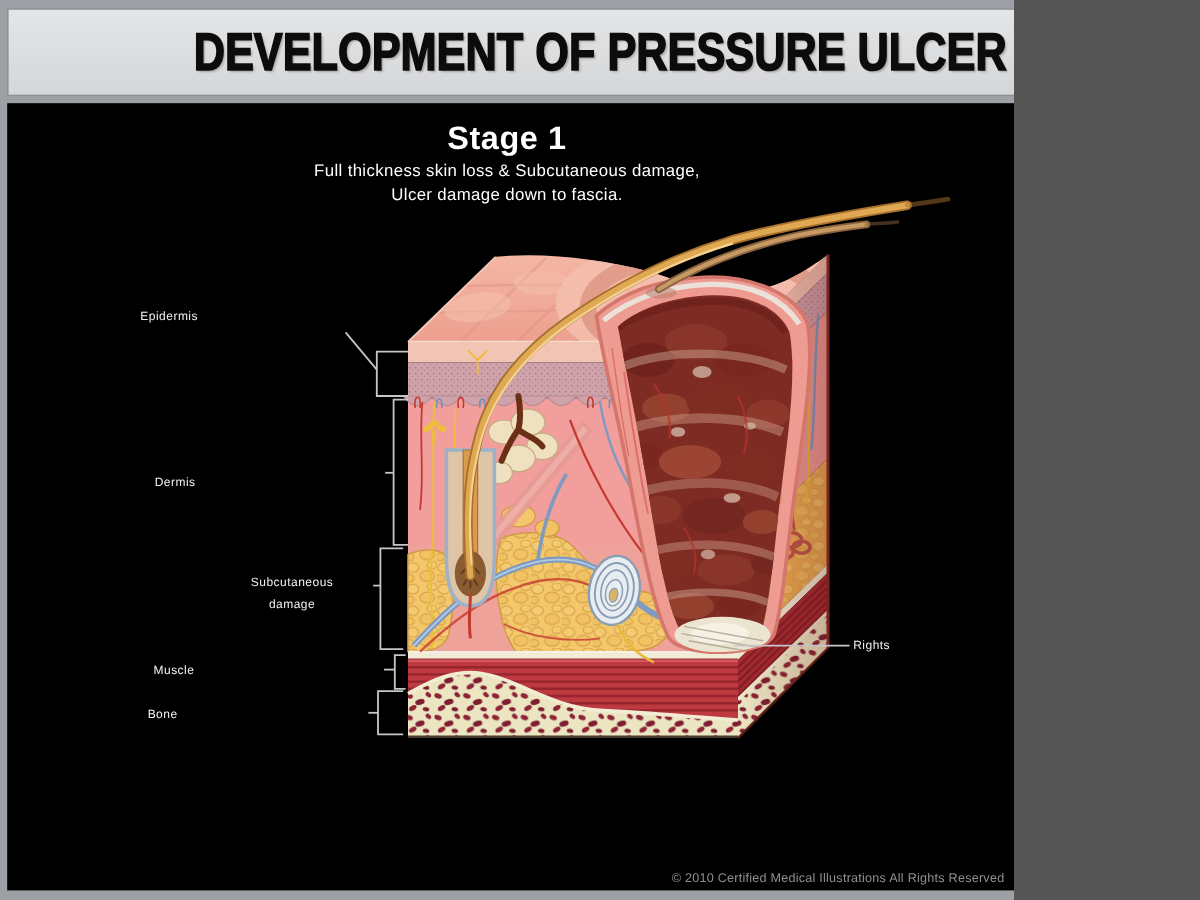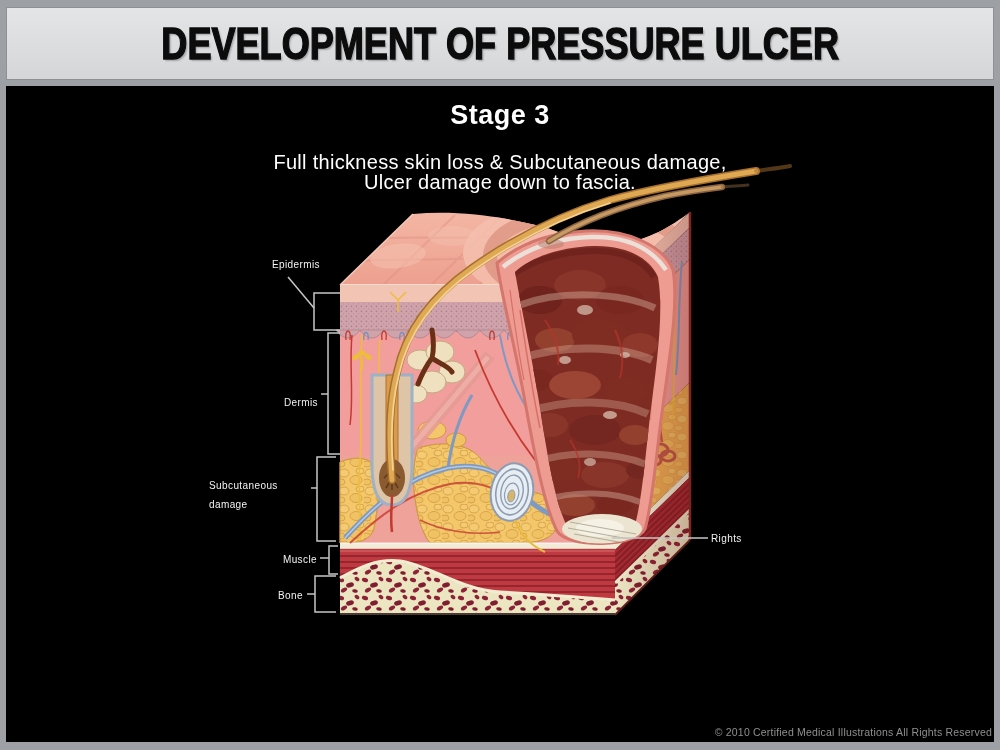--- a/index.html
+++ b/index.html
@@ -1,46 +1,46 @@
 <!DOCTYPE html>
 <html style="--frame: #9da0a4; --header_bg: #dcddde; --panel_bg: #000000; --label_text: #f2f2f2; --skin: #efa394; --epidermis_band: #d0a2aa; --dermis: #f19e9c; --fat: #f3c76a; --fascia: #f1ebd8; --muscle: #bf3940; --bone: #ebe5c2; --ulcer: #7e2b23; --hair: #dfa852; --leader_line: #c6c6c6;"><head>
 <meta charset="utf-8">
 <style>
   html,body{margin:0;padding:0;background:#555;}
-  .frame{position:relative;width:1000px;height:750px;background:var(--frame,#9da0a4);overflow:hidden;
+  .frame{position:relative;width:845px;height:750px;background:var(--frame,#9da0a4);overflow:hidden;
          font-family:"Liberation Sans",sans-serif;}
   .header{position:absolute;left:6px;top:7px;width:986px;height:71px;
           background:linear-gradient(#e4e5e7,#d5d6d8);border:1px solid #8e9094;
           display:flex;align-items:center;justify-content:center;}
   .header .title{font-weight:900;font-size:44px;color:#0c0c0c;letter-spacing:0px;
           transform:scaleX(0.82);white-space:nowrap;
           text-shadow:2px 2px 2px rgba(0,0,0,0.25);-webkit-text-stroke:1.4px #0c0c0c;}
   .panel{position:absolute;left:6px;top:86px;width:988px;height:656px;background:var(--panel_bg,#000);}
   .stage-head{position:absolute;left:0;top:100px;width:100%;text-align:center;color:#fff;}
   .stage-name{font-size:27px;font-weight:bold;letter-spacing:.5px;}
-  .stage-desc{margin-top:22px;font-size:20px;line-height:19.5px;letter-spacing:.3px;}
+  .stage-desc{margin-top:2px;font-size:14px;line-height:19.5px;letter-spacing:.3px;}
   .lbl{position:absolute;color:var(--label_text,#f2f2f2);font-size:10px;letter-spacing:.4px;
        line-height:19px;white-space:nowrap;}
   .lbl.right{text-align:right;}
   .copyright{position:absolute;right:8px;top:726px;font-size:10.5px;color:#8f8f8f;letter-spacing:.2px;}
   svg.illo{position:absolute;left:0;top:0;pointer-events:none;}
 </style>
 </head>
 <body>
 
 <div class="frame">
 
   <div class="header">
     <div class="title">DEVELOPMENT OF PRESSURE ULCER</div>
   </div>
 
   <div class="panel"></div>
 
   <div class="stage-head">
-    <div class="stage-name">Stage 3</div>
+    <div class="stage-name">Stage 1</div>
     <div class="stage-desc">
       <div>Full thickness skin loss &amp; Subcutaneous damage,</div>
       <div>Ulcer damage down to fascia.</div>
     </div>
   </div>
 
   <svg class="illo" width="1000" height="750" viewBox="0 0 1000 750">
     <defs>
       <linearGradient id="skinTop" x1="0" y1="0" x2="0" y2="1">
         <stop offset="0" stop-color="#f4b6a4"></stop>
@@ -329,21 +329,21 @@
           <path d="M336,576 L315,576 L315,612 L336,612"></path>
         </g>
       <g>
           <path d="M612,538 L708,538"></path>
         </g>
     </g>
   </svg>
 
   <div class="lbl right" style="right:680px;top:255px;">Epidermis</div>
   <div class="lbl right" style="right:682px;top:393px;">Dermis</div>
-  <div class="lbl" style="left:209px;top:476px;">
+  <div class="lbl" style="left:209px;top:476px;text-align:center;">
     <div>Subcutaneous</div>
     <div>damage</div>
   </div>
   <div class="lbl right" style="right:683px;top:550px;margin-left:36px;">Muscle</div>
   <div class="lbl right" style="right:697px;top:586px;">Bone</div>
   <div class="lbl" style="left:711px;top:529px;">Rights</div>
 
   <div class="copyright">© 2010 Certified Medical Illustrations All Rights Reserved</div>
 </div>
 

